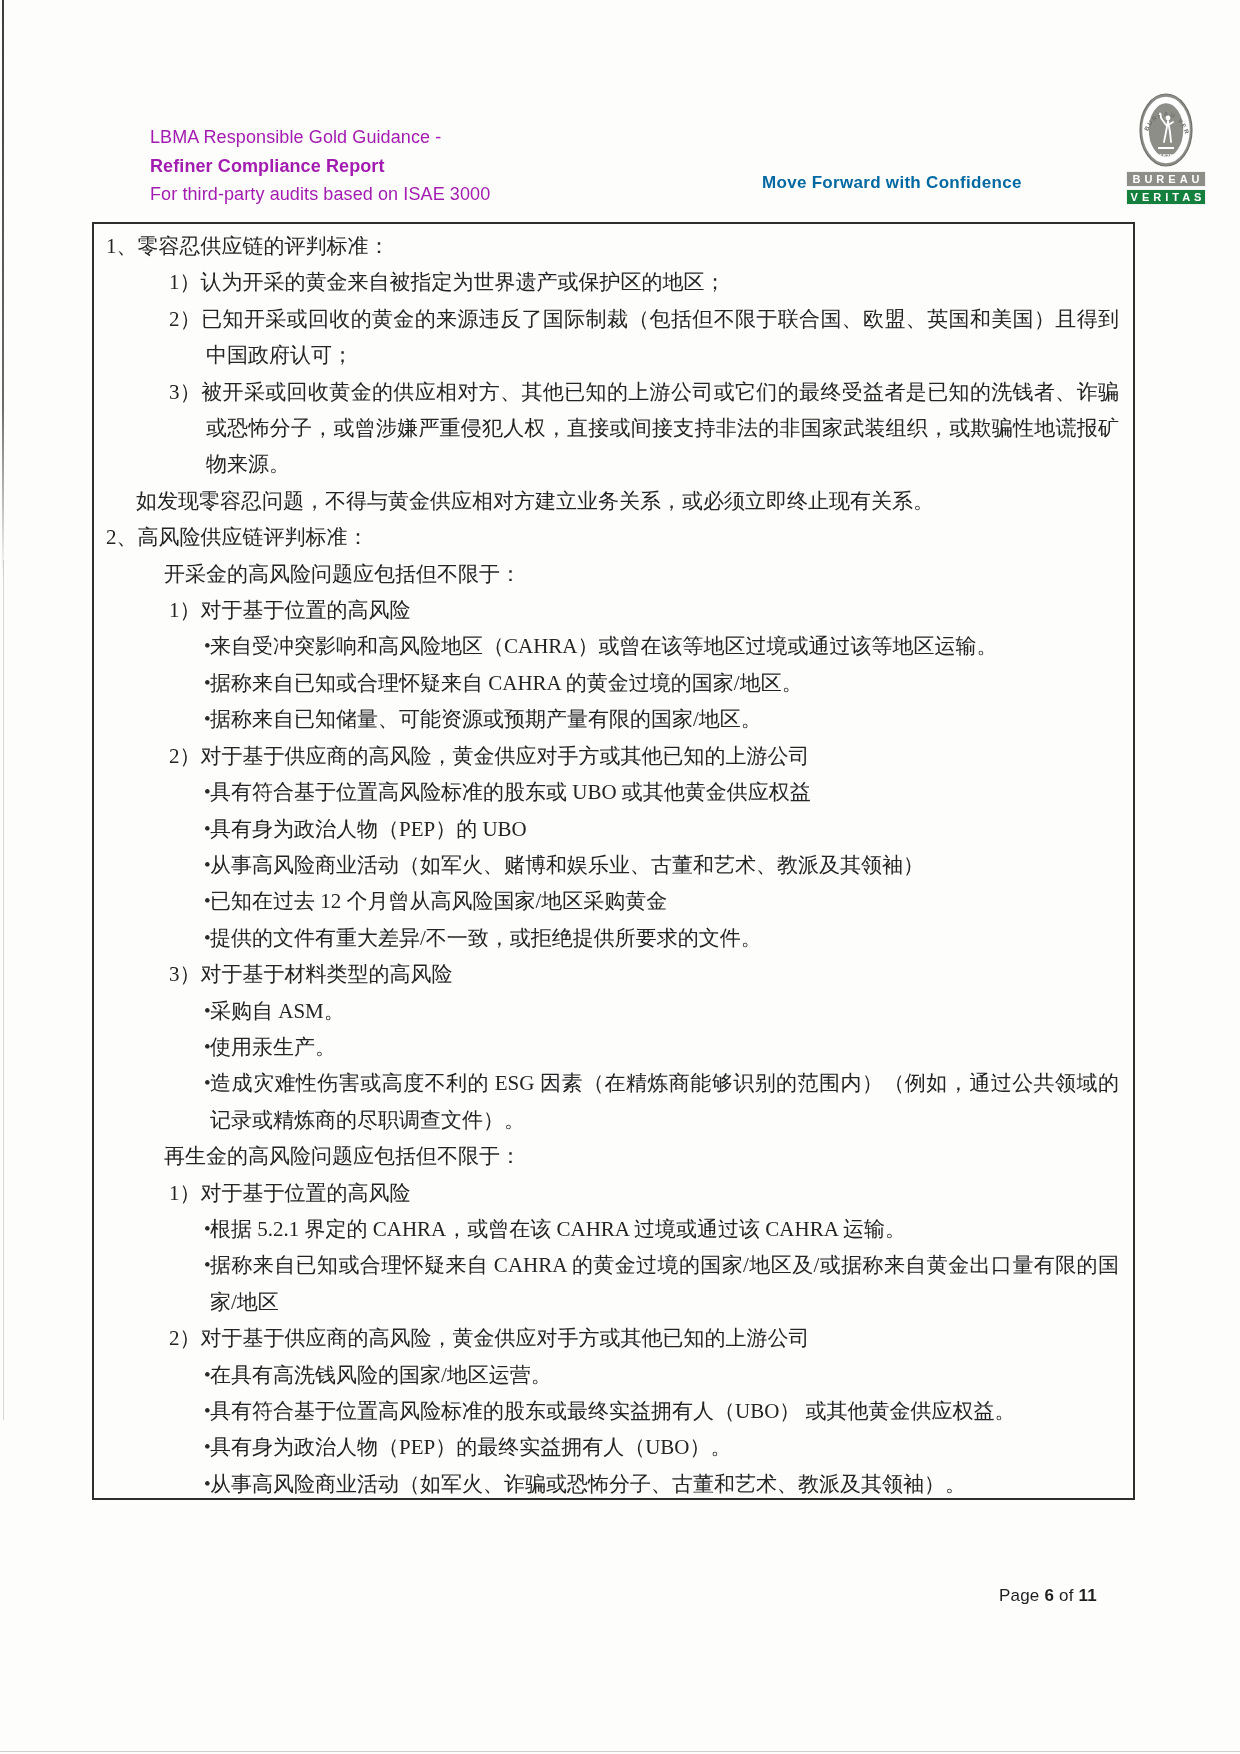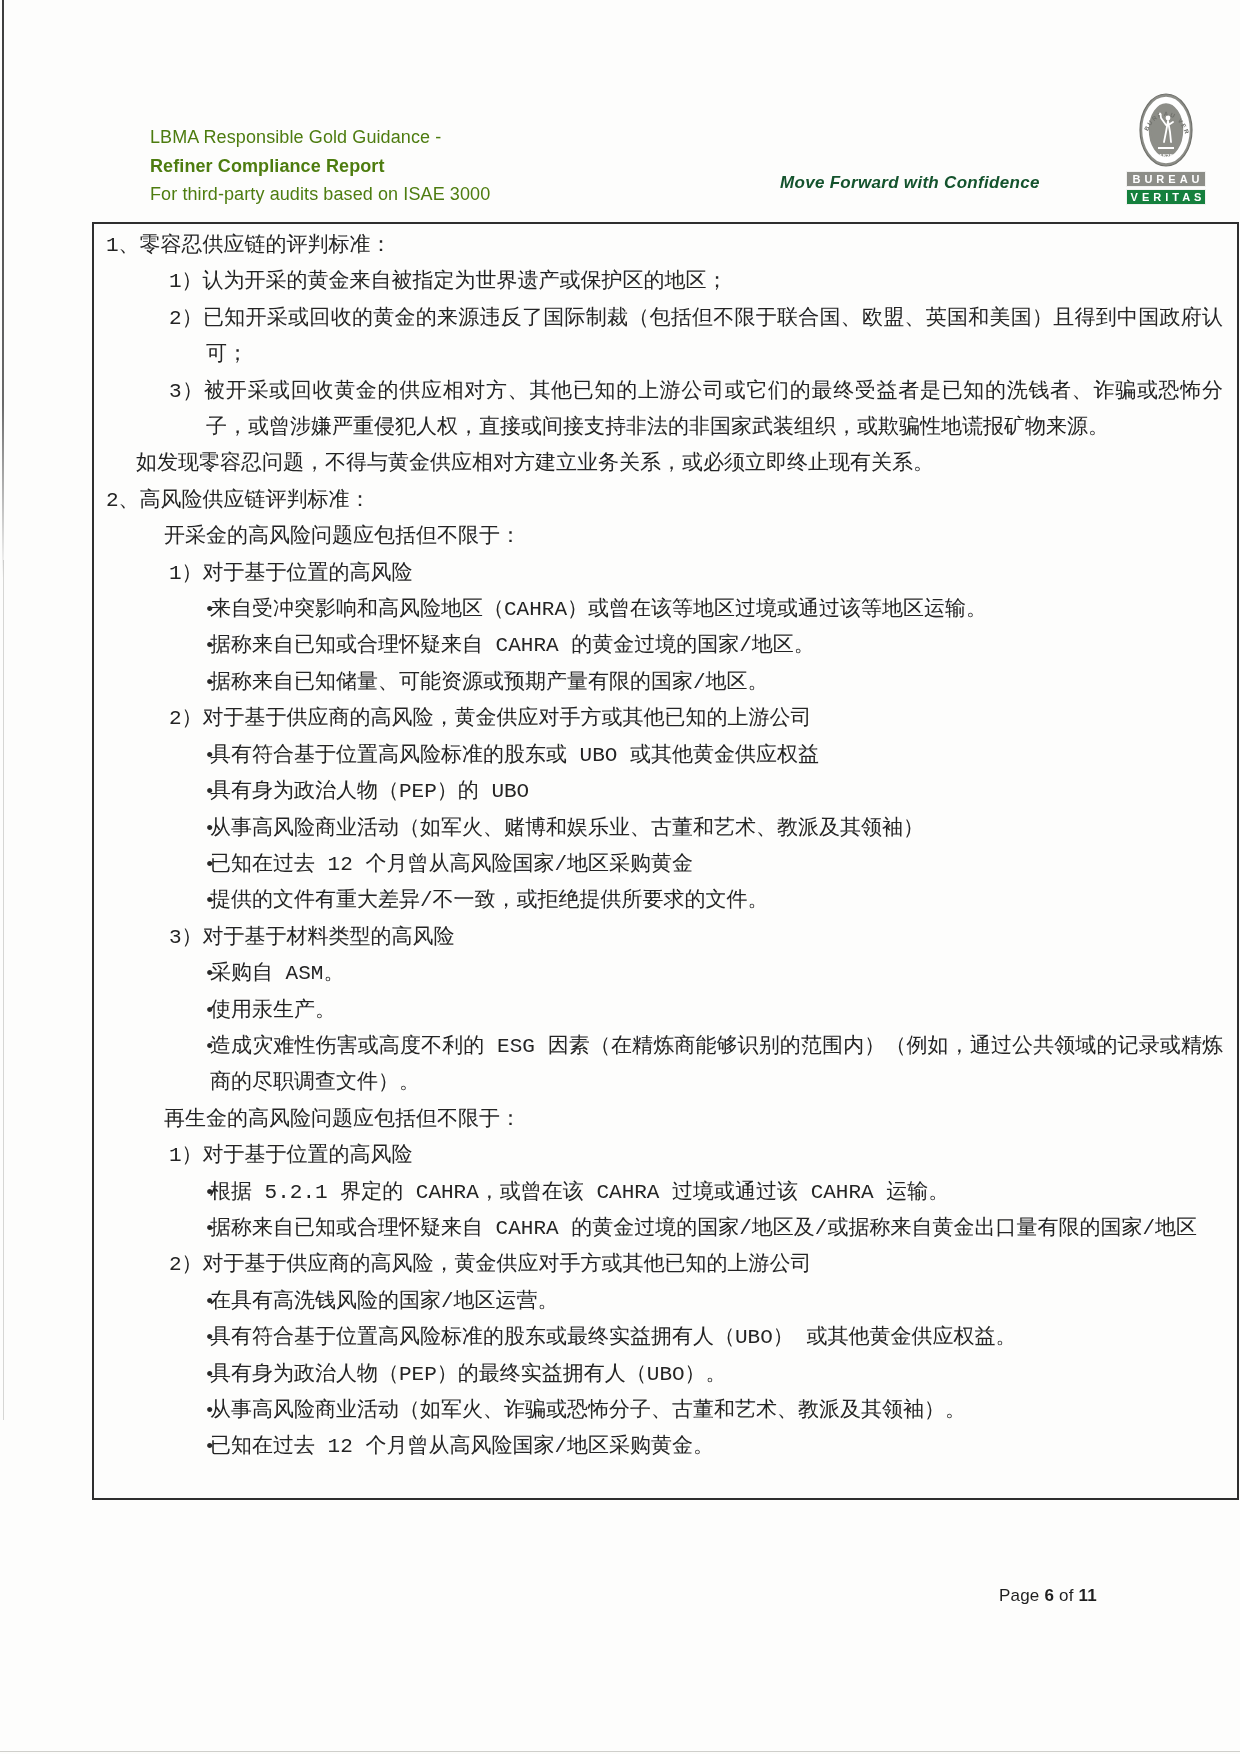--- a/index.html
+++ b/index.html
@@ -21,50 +21,50 @@
     position:absolute;left:3px;top:560px;width:1px;height:860px;
     background:rgba(140,140,138,.35);
   }
   .scan-edge-bottom{
     position:absolute;left:0;bottom:2px;width:100%;height:1px;
     background:#cfcfcb;
   }
   
   .header-text{
     position:absolute;left:150px;top:123px;
-    font-size:18px;line-height:28.5px;color:#4d7c0f;
+    font-size:18px;line-height:28.5px;color:#a21caf;
     letter-spacing:0.1px;
   }
   .header-text .bold{font-weight:700;}
   .tagline{
-    position:absolute;left:780px;top:173px;
-    font-size:17px;font-weight:700;font-style:italic;
-    color:#14532d;letter-spacing:0.3px;
+    position:absolute;left:762px;top:173px;
+    font-size:17px;font-weight:700;
+    color:#0369a1;letter-spacing:0.3px;
   }
   
   .logo{position:absolute;left:1125px;top:92px;width:82px;}
   .logo svg{display:block;}
   .logo-bars{margin-top:3px;width:80px;margin-left:1px;}
   .logo-bar{
     height:14px;display:flex;align-items:center;justify-content:center;
     color:#ffffff;font-size:11px;font-weight:700;
     letter-spacing:4px;text-indent:4px;
     font-family:"Liberation Sans",sans-serif;
     border:1px solid #f2f2f0;
   }
   .logo-bar.bureau{background:#8d8e88;margin-bottom:2px;}
   .logo-bar.veritas{background:#15803d;}
   
   .content-box{
-    position:absolute;left:92px;top:222px;width:1147px;height:1278px;
+    position:absolute;left:92px;top:222px;width:1043px;height:1278px;
     border:2px solid #2e2e2e;box-sizing:border-box;
     background:#fdfdfc;
     overflow:hidden;
     padding-top:4px;
-    font-family:Liberation Mono, monospace;
+    font-family:Liberation Serif, serif;
     font-size:21px;line-height:36.4px;color:#242424;
     text-align:justify;
   }
   .line{padding-right:14px;}
   .line.sec{padding-left:12px;}
   .line.numA{padding-left:112px;text-indent:-37px;}
   .line.para{padding-left:42px;}
   .line.intro{padding-left:70px;}
   .line.numB{padding-left:112px;text-indent:-37px;}
   .line.bullet{padding-left:116px;position:relative;}

